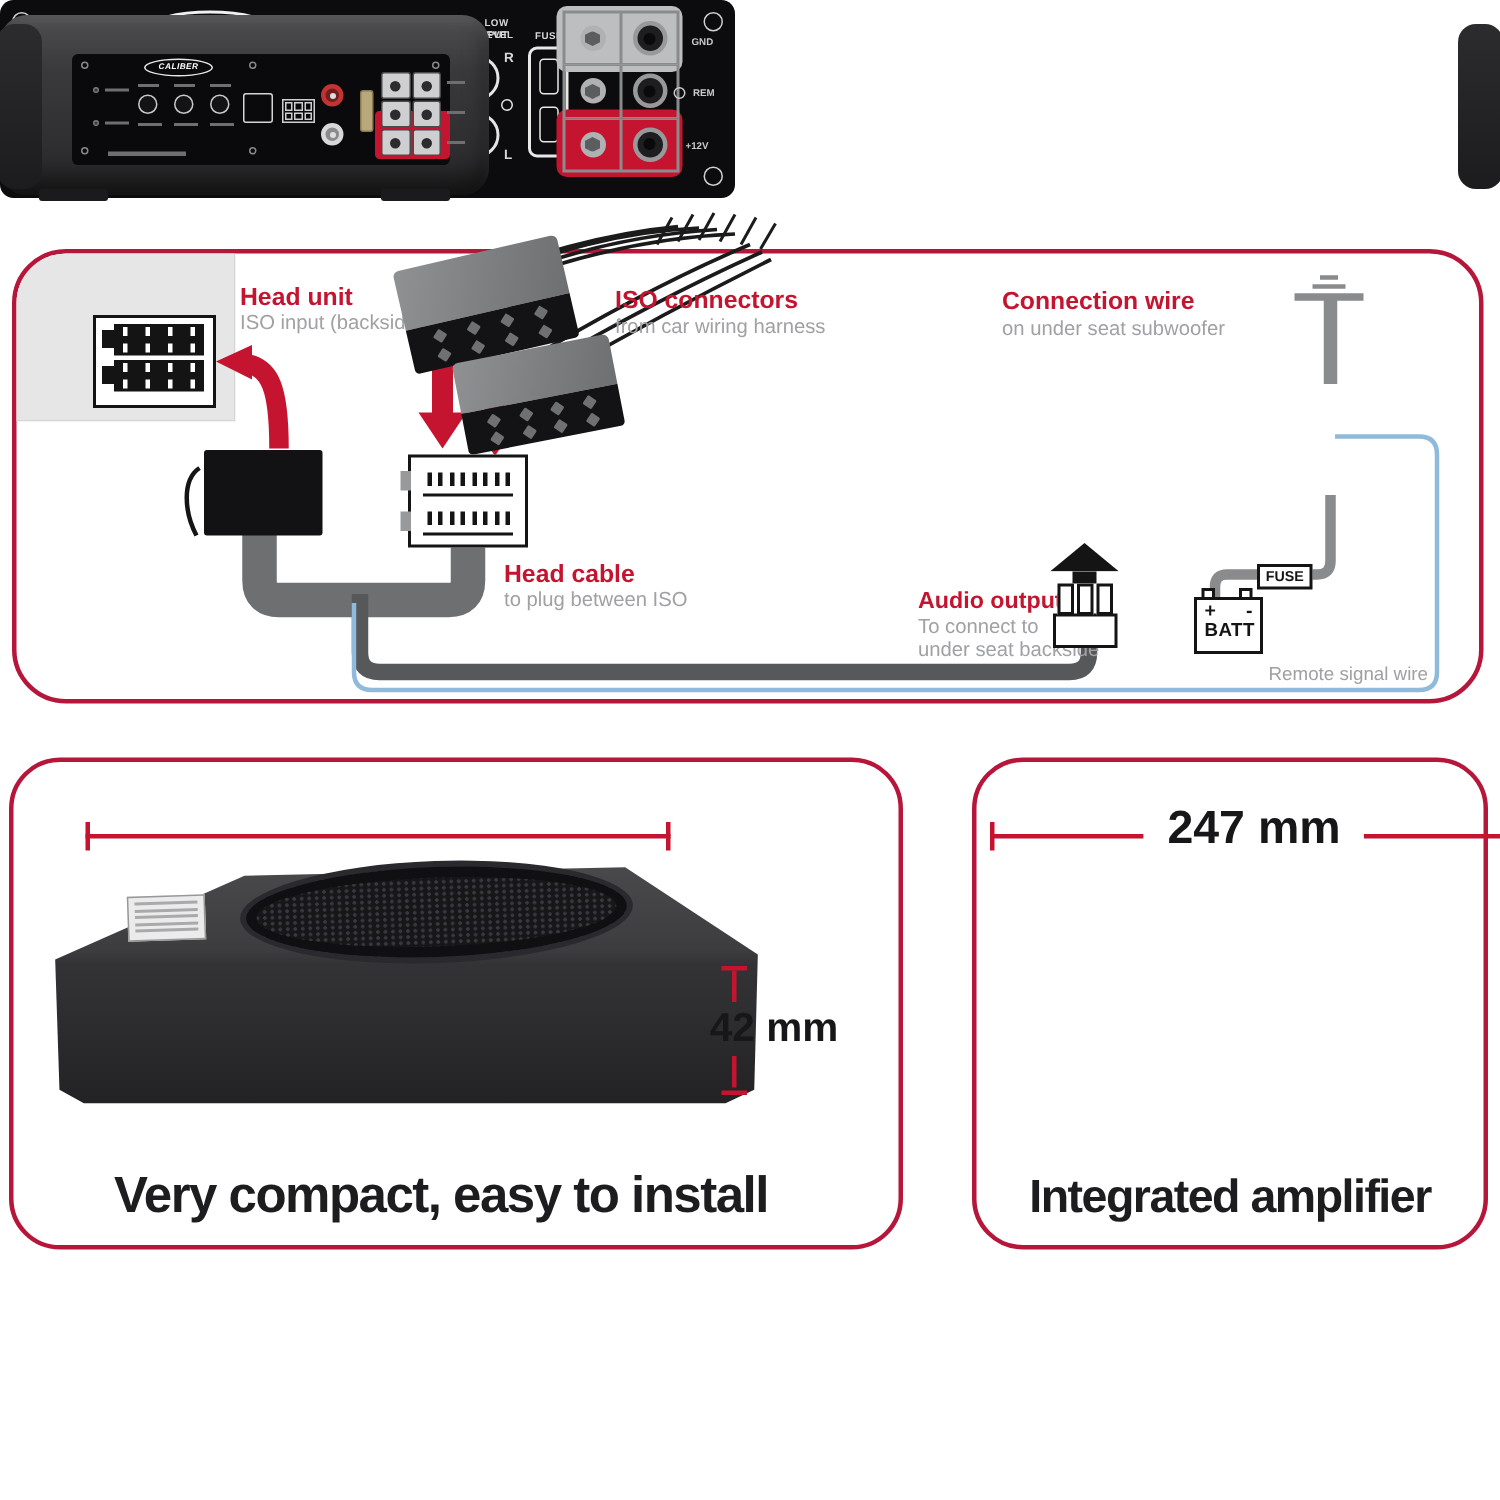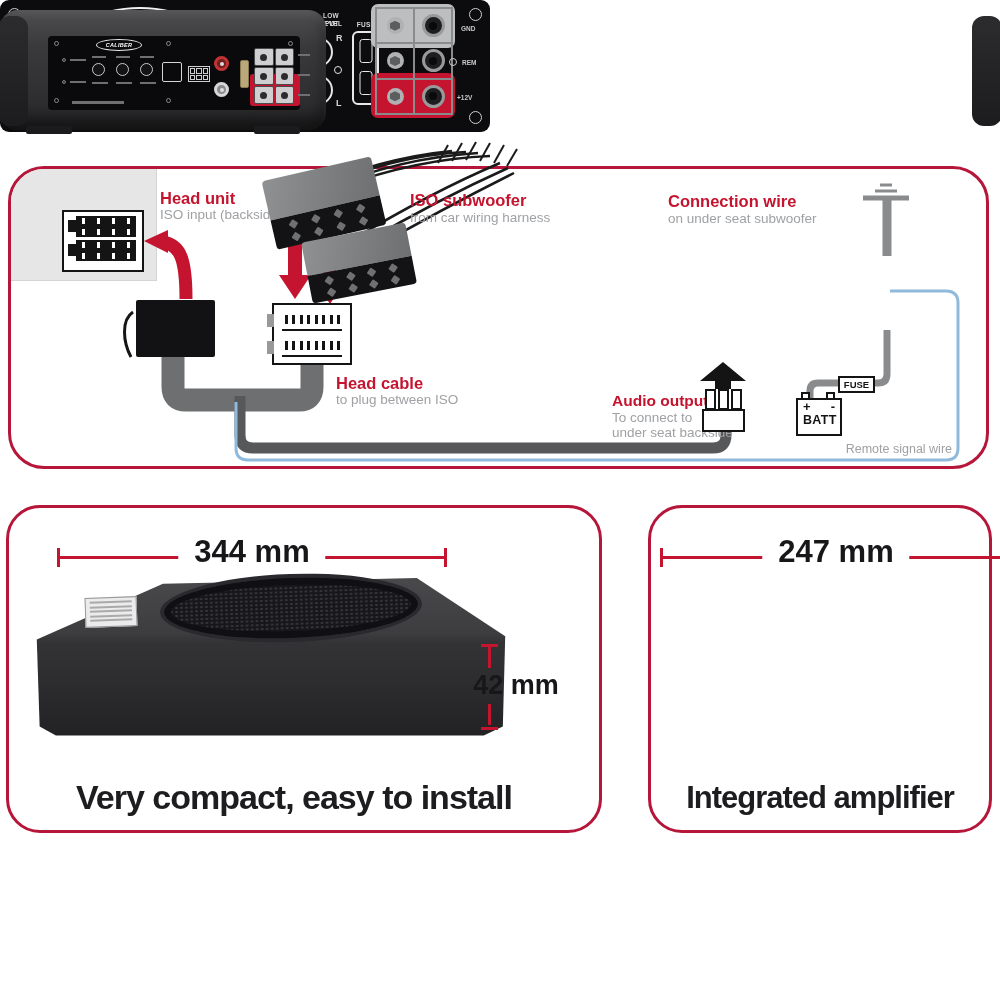--- a/index.html
+++ b/index.html
@@ -230,21 +230,21 @@
   <polygon points="323,257 336,257 336,283 344,283 330,304 316,283 323,283" fill="#c4142f"></polygon>
 
   <path d="M 173 352 V 387 Q 173 400 186 400 H 299 Q 312 400 312 387 V 360" stroke="#6e6f71" stroke-width="23" fill="none"></path>
 
   <path d="M 240 396 V 435 Q 240 448 253 448 H 713 Q 726 448 726 435 V 428" stroke="#57585a" stroke-width="11" fill="none"></path>
 </svg>
 
 <div class="el rtitle" style="left:160px;top:189px;">Head unit</div>
 <div class="el gsub" style="left:160px;top:207px;">ISO input (backside)</div>
 
-<div class="el rtitle" style="left:410px;top:191px;">ISO subwoofer</div>
+<div class="el rtitle" style="left:410px;top:191px;">ISO connectors</div>
 <div class="el gsub" style="left:410px;top:210px;">from car wiring harness</div>
 
 <div class="el rtitle" style="left:668px;top:192px;">Connection wire</div>
 <div class="el gsub" style="left:668px;top:211px;">on under seat subwoofer</div>
 
 <div class="el rtitle" style="left:336px;top:374px;">Head cable</div>
 <div class="el gsub" style="left:336px;top:392px;">to plug between ISO</div>
 
 <div class="el rtitle" style="left:612px;top:392px;font-size:15.5px;">Audio output</div>
 <div class="el gsub" style="left:612px;top:410px;">To connect to</div>
@@ -524,21 +524,20 @@
     <span>+</span>
       <span>-</span>
   </div>
   <div class="bat-name">BATT</div>
 </div>
 
 <div class="dimh" style="left:57px;top:542px;width:390px;height:30px;">
   <span class="tick l"></span>
   <span class="line"></span>
   <span class="tick r"></span>
-  <span class="val">344 mm</span>
 </div>
 
 <div class="el subphoto">
   <div class="sub-body"></div>
   <div class="grille"></div>
   <div class="sub-label">
       <i></i>
       <i></i>
       <i></i>
       <i></i>

